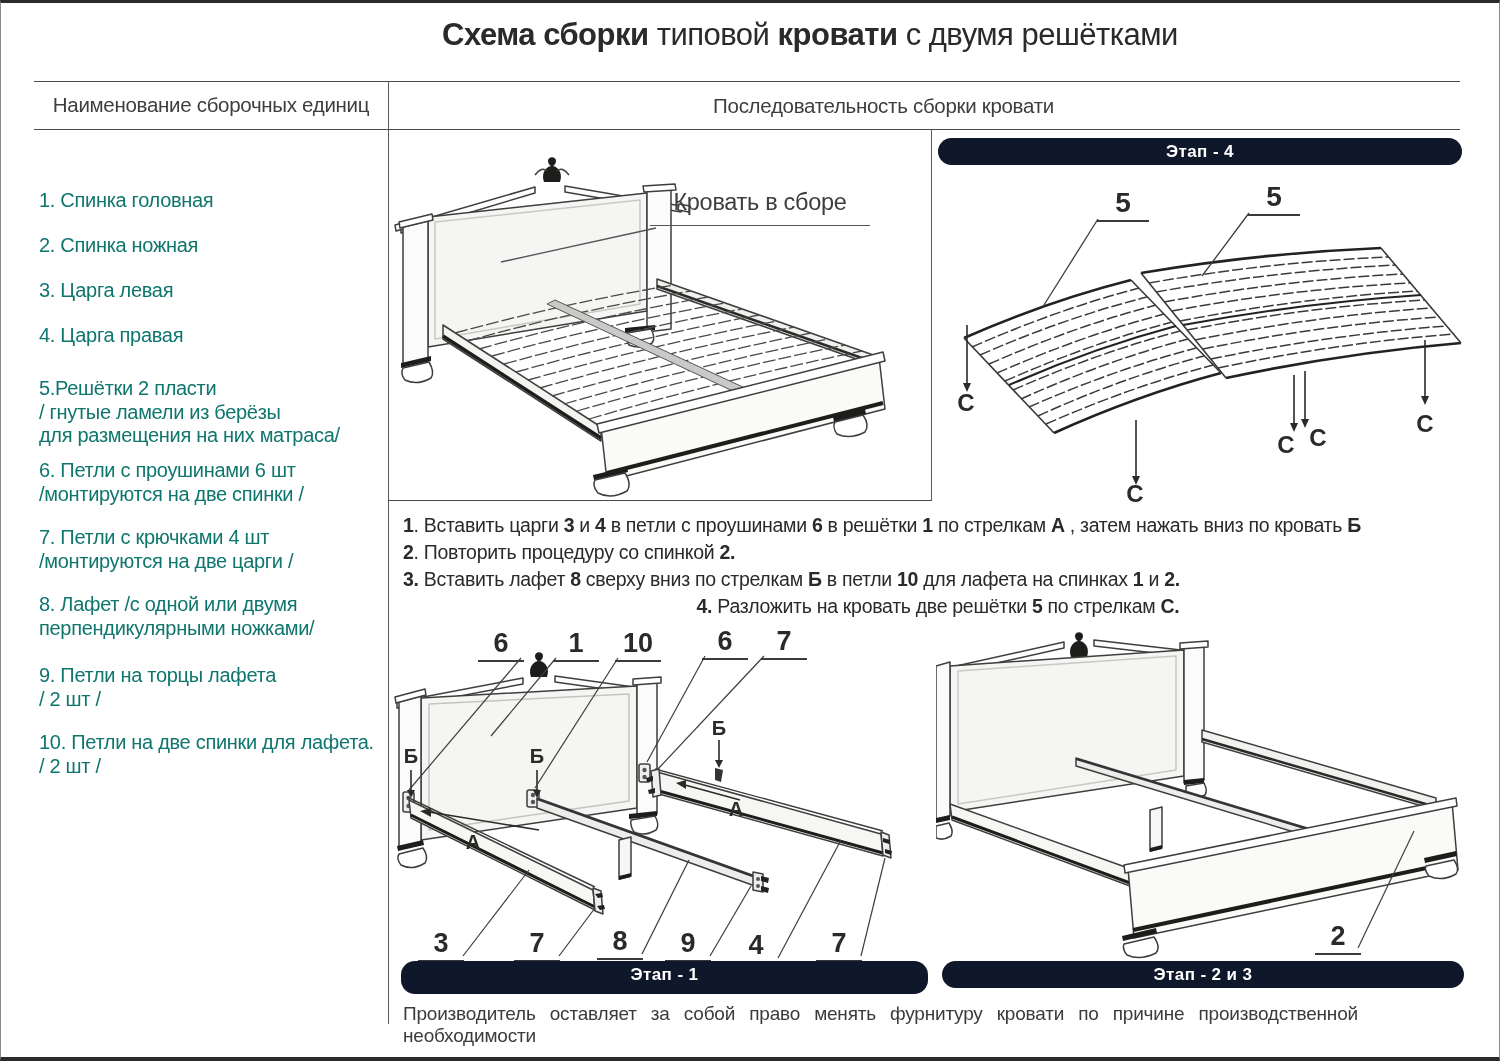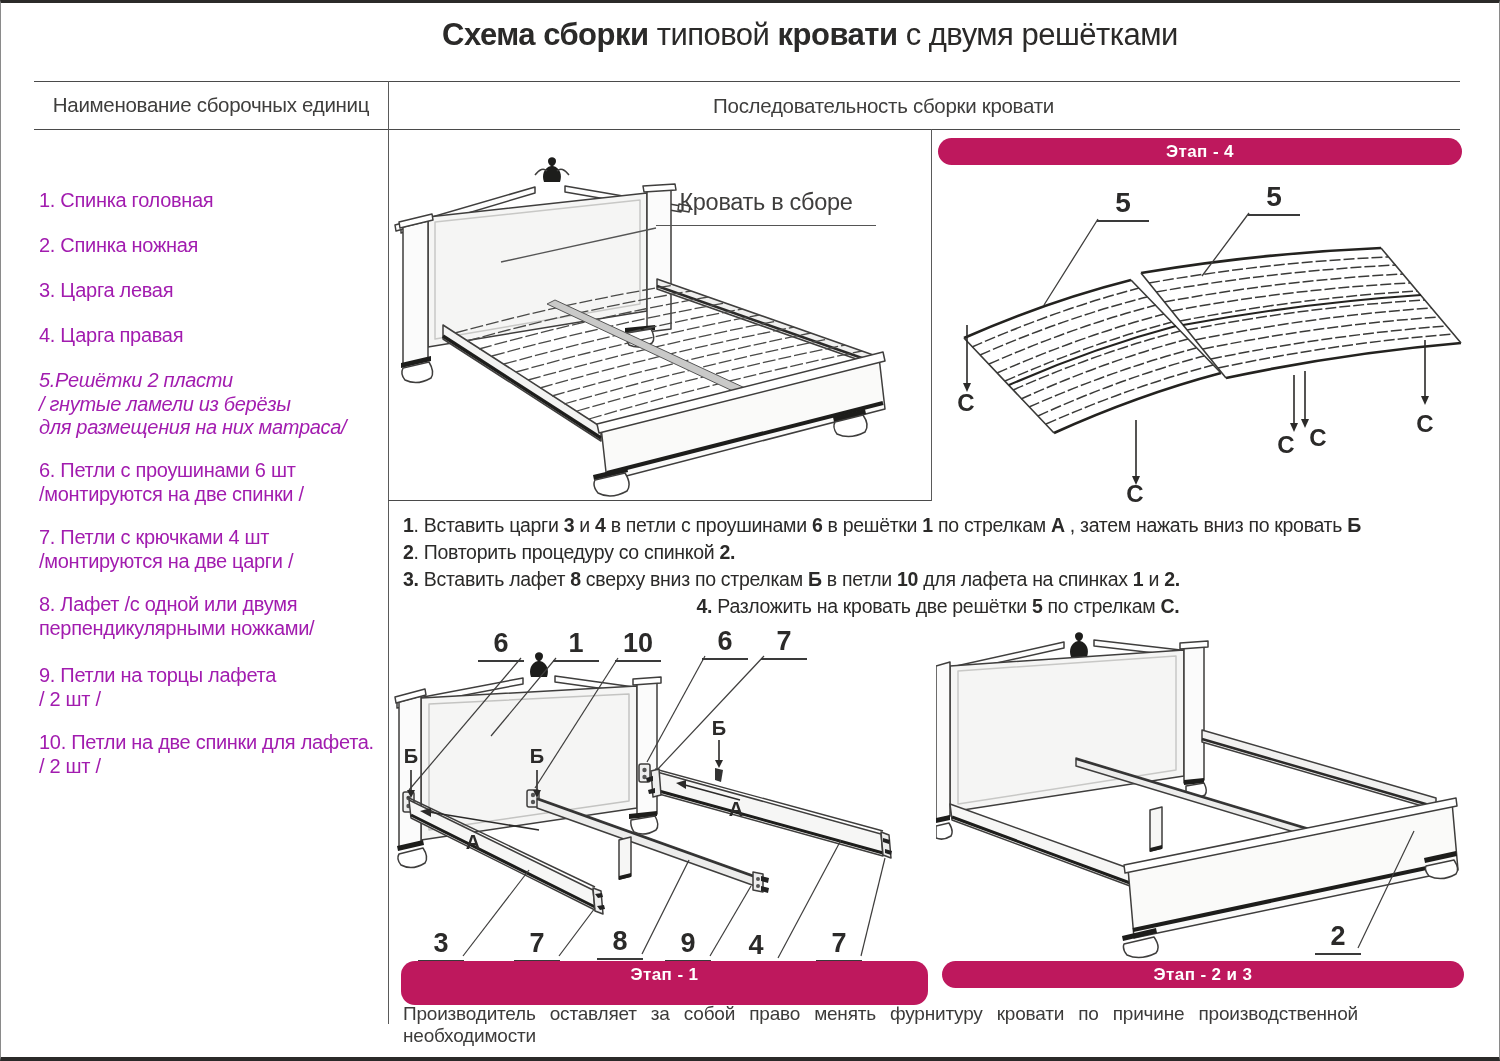--- a/index.html
+++ b/index.html
@@ -7,23 +7,23 @@
         font-family:"Liberation Sans", sans-serif;color:#2b2a29;
         border-top:3px solid #2b2a29;border-bottom:4px solid #2b2a29;
         border-left:1px solid #8a8a8a;border-right:1px solid #8a8a8a;box-sizing:border-box;}
   .abs{position:absolute;}
   .title{left:0;right:0;top:14px;text-align:center;padding-left:120px;font-size:31px;
          letter-spacing:-0.5px;color:#2b2a29;font-weight:400;}
   .b{font-weight:700;}
   .hr{height:0;border-top:1.5px solid #4a4a4a;}
   .vline{width:0;border-left:1.5px solid #5a5a5a;}
   .col-header{font-size:20.5px;color:#3f3e3d;text-align:center;letter-spacing:-0.3px;}
-  .part{left:38px;width:345px;font-size:20px;line-height:23.5px;color:#a21caf;
+  .part{left:38px;width:345px;font-size:20px;line-height:23.5px;color:#0f766e;
         letter-spacing:-0.3px;white-space:pre-line;}
-  .pill{background:#be185d;border-radius:14px;color:#fff;font-size:17px;font-weight:700;
+  .pill{background:#0f172a;border-radius:14px;color:#fff;font-size:17px;font-weight:700;
         text-align:center;line-height:27px;letter-spacing:0.4px;}
   .instr{left:402px;width:1070px;font-size:19.5px;line-height:23px;color:#2b2a29;letter-spacing:-0.3px;}
   .panel{overflow:visible;}
   .bed-label{font-size:23.5px;color:#3f3e3d;text-align:center;letter-spacing:-0.3px;
              border-bottom:1.5px solid #555;padding-bottom:9px;}
   .dnum{width:46px;text-align:center;font-weight:700;font-size:27px;line-height:1;
         border-bottom:2px solid #3a3a3a;padding-bottom:3px;transform:translateX(-50%);}
   .dnum5{width:52px;text-align:center;font-weight:700;font-size:28px;line-height:1;
         border-bottom:2px solid #3a3a3a;padding-bottom:3px;transform:translateX(-50%);}
   .mark{font-weight:700;font-size:20px;transform:translate(-50%,-50%);line-height:1;}
@@ -42,21 +42,21 @@
 
   <div class="abs col-header" style="left:390px;top:91px;width:985px;">Последовательность сборки кровати</div>
   <div class="abs col-header" style="left:33px;top:90px;width:354px;">Наименование  сборочных единиц</div>
   <div class="abs hr" style="left:33px;top:126px;width:1426px;"></div>
   <div class="abs vline" style="left:387px;top:78px;height:943px;"></div>
 
   <div class="abs part" style="top:186px;">1.   Спинка головная</div>
   <div class="abs part" style="top:231px;">2. Спинка ножная</div>
   <div class="abs part" style="top:276px;">3. Царга левая</div>
   <div class="abs part" style="top:321px;">4. Царга правая</div>
-  <div class="abs part" style="top:366px;font-style:italic;">5.Решётки  2 пласти
+  <div class="abs part" style="top:374px;">5.Решётки  2 пласти
 / гнутые ламели из берёзы
 для размещения на них матраса/</div>
   <div class="abs part" style="top:456px;">6. Петли с проушинами 6 шт
 /монтируются на две спинки /</div>
   <div class="abs part" style="top:523px;">7. Петли с крючками 4 шт
 /монтируются на две царги /</div>
   <div class="abs part" style="top:590px;">8. Лафет /с одной или двумя
 перпендикулярными ножками/</div>
   <div class="abs part" style="top:661px;">9. Петли на торцы лафета
 / 2 шт /</div>
@@ -116,21 +116,21 @@
         <path d="M208 295 L494 223 L496 232 L210 304 Z" fill="#fff"></path>
         <path d="M218 344 L494 274" stroke-width="4" stroke="#1d1d1b"></path>
         <path d="M204 346 l34 -8 l1 5 l-34 8 z" fill="#1d1d1b" stroke="none"></path>
         <path d="M206 351 l30 -7 q7 11 2 18 q-16 9 -29 2 q-6 -7 -3 -13 z" fill="#fff"></path>
         <path d="M444 288 l32 -8 l1 5 l-32 8 z" fill="#1d1d1b" stroke="none"></path>
         <path d="M446 293 l28 -7 q7 10 2 17 q-15 8 -28 2 q-5 -7 -2 -12 z" fill="#fff"></path>
 
         <path d="M267 99 L112 133" stroke="#555" stroke-width="1.3"></path>
       </g>
     </svg>
-    <div class="abs bed-label" style="left:267px;top:60px;width:220px;">Кровать в сборе</div>
+    <div class="abs bed-label" style="left:261px;top:60px;width:220px;">Кровать в сборе</div>
   </div>
 
   <div class="abs panel" style="left:935px;top:130px;width:560px;height:375px;">
     <svg width="560" height="375" viewBox="0 0 560 375">
       <g fill="none" stroke="#3a3a38" stroke-linejoin="round">
 
         <path d="M205 140 Q325 120 445 115" stroke-width="2.6" stroke="#23221f"></path>
         <path d="M290 245 Q408 220 525 210" stroke-width="2.6" stroke="#23221f"></path>
         <path d="M205 140 L290 245 M445 115 L525 210" stroke-width="1.6"></path>
         <path d="M247 192 Q366 170 485 162" stroke-width="2.2" stroke="#23221f"></path>
@@ -335,18 +335,18 @@
         <path d="M188 326 l30 -7 q7 10 2 16 q-16 8 -29 2 q-5 -6 -3 -11 z" fill="#fff"></path>
         <path d="M488 240 l32 -7 l1 5 l-32 7 z" fill="#1d1d1b" stroke="none"></path>
         <path d="M490 248 l28 -6 q6 9 2 14 q-14 8 -27 2 q-5 -6 -3 -10 z" fill="#fff"></path>
 
         <path d="M422 330 L478 213" stroke="#3f3e3d" stroke-width="1.2"></path>
       </g>
     </svg>
     <div class="abs dnum" style="left:402px;top:305px;">2</div>
   </div>
 
-  <div class="abs pill" style="left:400px;top:958px;width:527px;height:44px;">Этап - 1</div>
+  <div class="abs pill" style="left:400px;top:958px;width:527px;height:33px;">Этап - 1</div>
   <div class="abs pill" style="left:941px;top:958px;width:522px;height:27px;">Этап - 2 и 3</div>
 
   <div class="abs footer">Производитель оставляет за собой право менять фурнитуру кровати по причине производственной необходимости</div>
 
 </div>
 
 </body></html>

